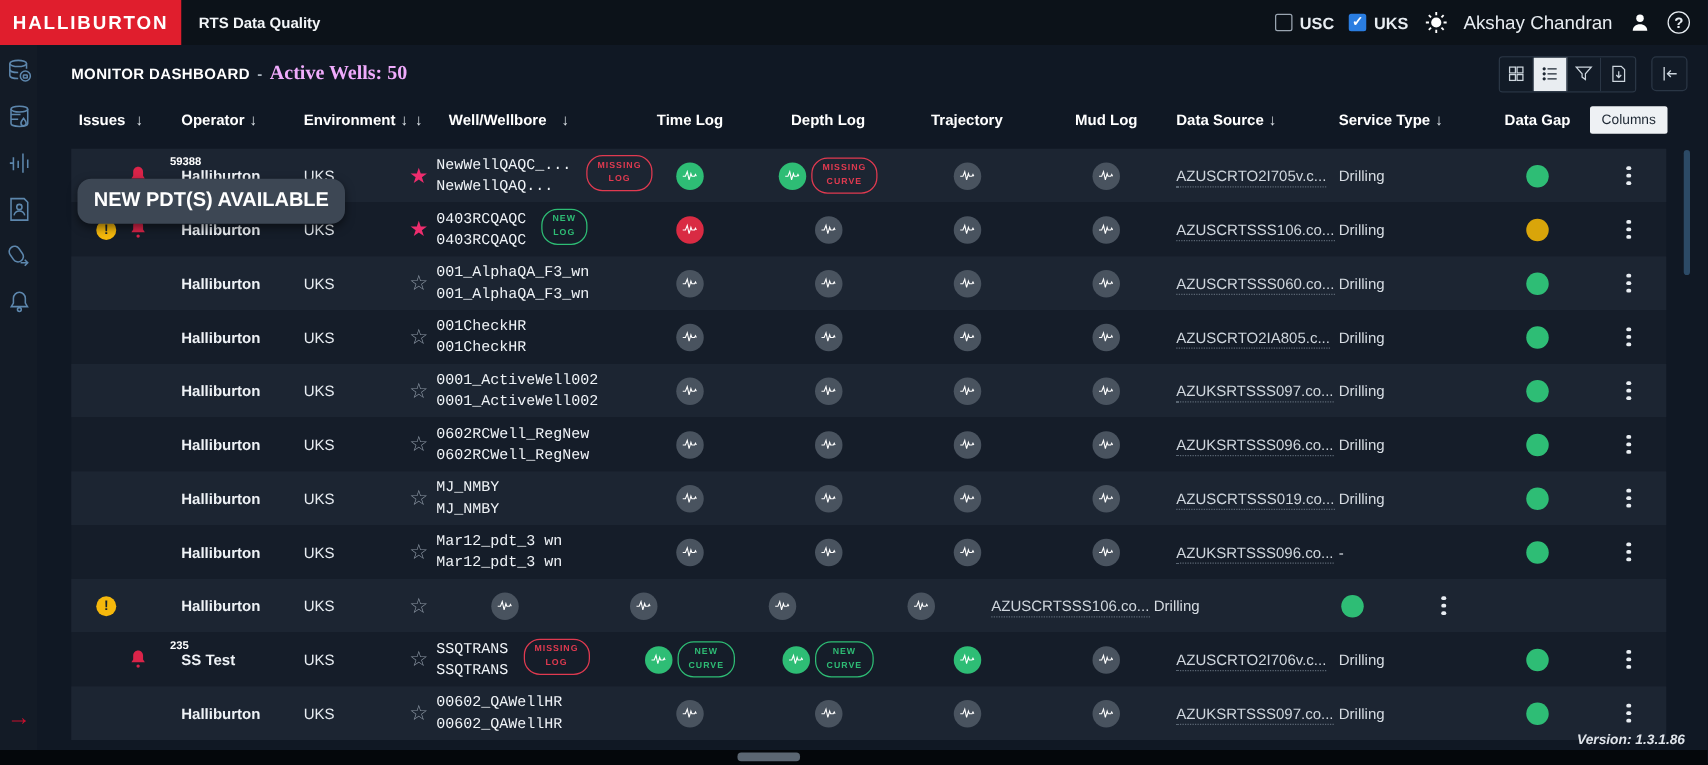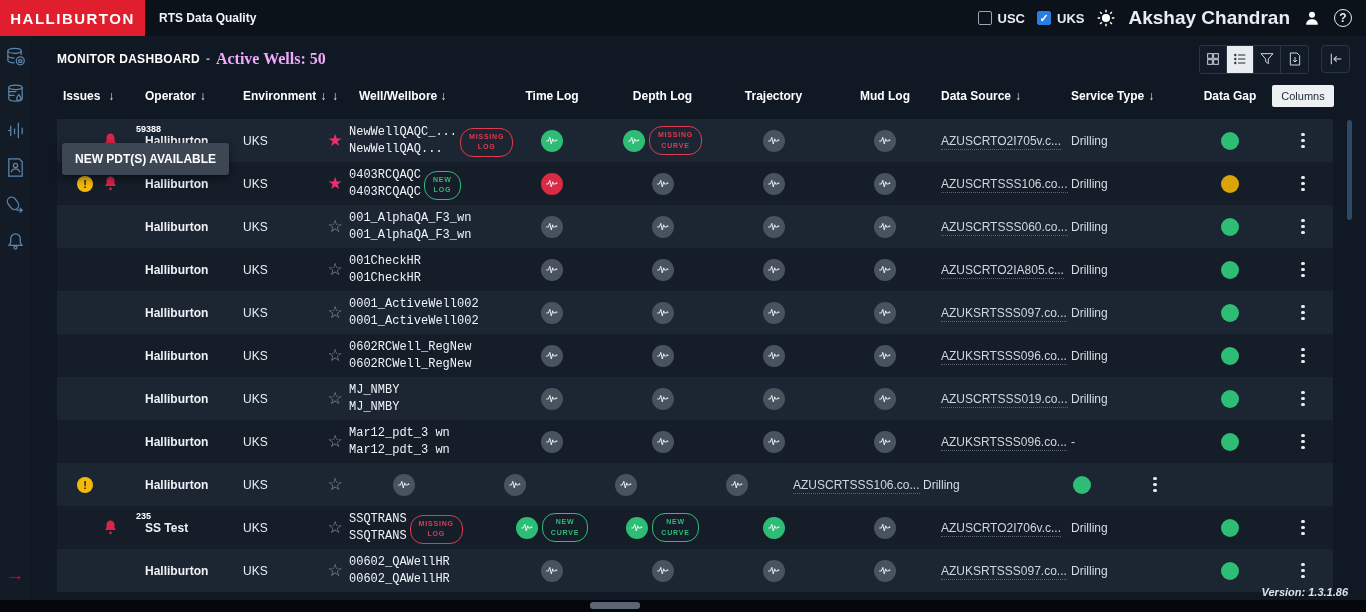--- a/index.html
+++ b/index.html
@@ -12,21 +12,21 @@
     color:#fff; font-weight:bold; font-size:15px; letter-spacing:1.5px; }
   .apptitle { margin-left:14px; font-size:12px; font-weight:bold; color:#f2f5f8; }
   .top-right { margin-left:auto; display:flex; align-items:center; gap:12px; padding-right:14px; }
   .chk-group { display:flex; align-items:center; gap:6px; font-size:13px; font-weight:bold; }
   .checkbox { width:14px; height:14px; border:1.5px solid #9aa5b1; border-radius:2px; display:inline-flex;
     align-items:center; justify-content:center; background:transparent; }
   .checkbox.checked { background:#2a7de1; border-color:#2a7de1; color:#fff; font-size:11px; line-height:1; }
   .sunicon, .personicon { width:20px; height:20px; }
   .helpicon { width:18px; height:18px; border:1.5px solid #e8edf2; border-radius:50%; display:flex;
     align-items:center; justify-content:center; font-size:12px; font-weight:bold; }
-  .username { font-size:19px; font-weight:bold; }
+  .username { font-size:15px; font-weight:normal; }
 
   
   .main { display:flex; height:564px; }
   .sidebar { width:30px; background:#131b26; display:flex; flex-direction:column; align-items:center;
     padding-top:9px; gap:15px; position:relative; z-index:4; }
   .side-ic { width:22px; height:22px; display:flex; align-items:center; justify-content:center; }
   .side-ic svg { stroke:#5d87ad; fill:none; stroke-width:1.3; width:21px; height:21px; }
   .side-arrow { margin-top:auto; margin-bottom:14px; color:#c8102e; font-size:19px; font-weight:bold; }
 
   .content { flex:1; position:relative; background:#101824; }
@@ -61,21 +61,21 @@
   .sort { font-weight:normal; font-size:12px; color:#dfe5eb; }
   .tbody { margin-top:9px; }
   .row { display:flex; align-items:center; height:43px; font-size:12px; }
   .row.odd { background:#1c2532; }
   .row.even { background:#151d29; }
 
   .c-issues { width:88px; display:flex; align-items:center; gap:8px; padding-left:20px; flex:none; }
   .c-operator { width:72px; flex:none; }
   .c-env { width:104px; flex:none; padding-left:26px; }
   .c-star { width:28px; flex:none; display:flex; justify-content:center; }
-  .c-well { width:148px; flex:none; display:flex; align-items:flex-end; gap:3px; }
+  .c-well { width:148px; flex:none; display:flex; align-items:flex-start; gap:12px; }
   .c-log { width:110px; flex:none; display:flex; align-items:center; justify-content:center; gap:4px; }
   .c-depth,.c-traj { width:111px; }
   .c-mud { width:112px; }
   .c-source { width:116px; flex:none; }
   .c-service { width:130px; flex:none; padding-left:14px; }
   .c-gap { width:86px; flex:none; display:flex; justify-content:center; }
   .c-actions { width:60px; flex:none; display:flex; justify-content:center; }
   .thead .c-issues,.thead .c-env { padding-left:6px; }
   .thead .c-env { padding-left:26px;text-align:right; }
   .thead .c-well { padding-left:10px; }
@@ -99,22 +99,22 @@
   .logcirc svg { width:16px; height:16px; stroke:#fff; fill:none; stroke-width:1.2; }
   .src { color:#cfd6dd; border-bottom:1px dotted #5a6673; padding-bottom:1px; white-space:nowrap; }
   .svc { color:#d6dce2; }
   .gapdot { width:18px; height:18px; border-radius:50%; }
   .kebab { display:inline-flex; flex-direction:column; gap:2.5px; padding:4px; cursor:pointer; }
   .kebab i { width:3.5px; height:3.5px; border-radius:50%; background:#e8edf2; }
   .columns-btn { background:#eef1f4; color:#1d2733; font-size:11px; font-weight:normal; border:none;
     border-radius:2px; padding:5px 9px; cursor:pointer; font-family:"Liberation Sans", sans-serif; }
 
   
-  .tooltip { position:absolute; left:32px; top:107px; background:#3d4754; color:#fff; font-size:12px;
-    font-weight:bold; padding:9px 13px; border-radius:3px; box-shadow:0 3px 8px rgba(0,0,0,.5); z-index:10;
+  .tooltip { position:absolute; left:32px; top:107px; background:#3d4754; color:#fff; font-size:16px;
+    font-weight:bold; padding:9px 13px; border-radius:11px; box-shadow:0 3px 8px rgba(0,0,0,.5); z-index:10;
     white-space:nowrap; }
 
   
   .vscroll { position:absolute; right:14px; top:84px; width:5px; height:100px; background:#2c4a66; border-radius:3px; }
   .version { position:absolute; right:18px; bottom:2px; font-size:11px; font-style:italic; font-weight:bold; color:#dfe4ea; }
   .bottombar { position:absolute; left:0; bottom:0; width:1366px; height:12px; background:#04070b; }
   .hthumb { position:absolute; left:590px; top:2px; width:50px; height:7px; background:#5b6672; border-radius:3px; }
 </style>
 </head>
 <body>

